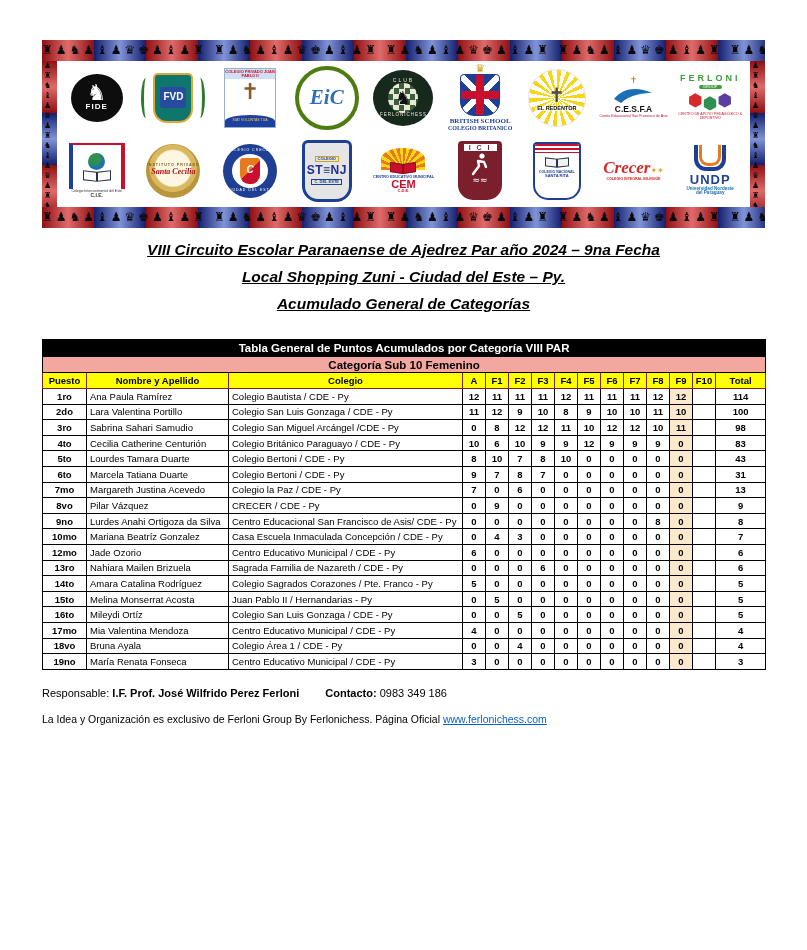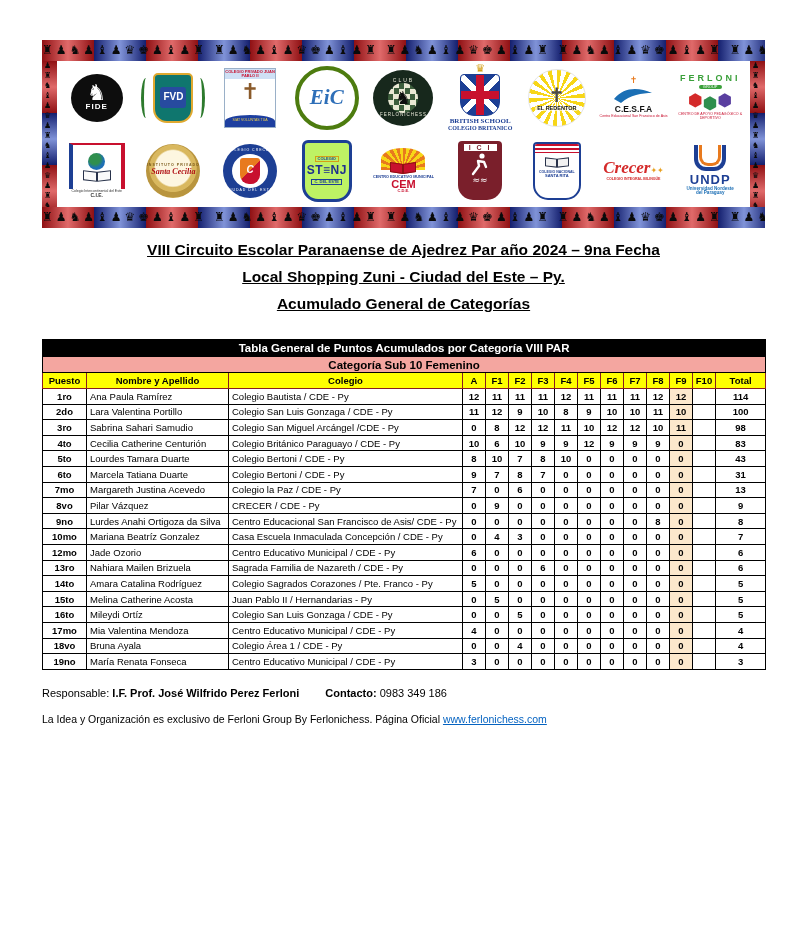--- a/index.html
+++ b/index.html
@@ -104,21 +104,21 @@
     background:radial-gradient(circle at 50% 45%, #fdf6e0 44%, #d9b85f 48% 58%, #b9953e 60% 72%, #d9b85f 74%);
     display:flex;flex-direction:column;align-items:center;justify-content:center;}
   .sc-top{font-size:3.6px;color:#7a5a1a;font-weight:bold;letter-spacing:1px;}
   .sc-name{font-size:8px;font-weight:bold;font-style:italic;color:#b01115;font-family:"Liberation Serif",serif;}
 
   .ccde{width:54px;height:54px;border-radius:50%;background:#1d3f94;display:flex;flex-direction:column;align-items:center;justify-content:center;color:#fff;}
   .ccde-top,.ccde-bot{font-size:3.5px;letter-spacing:1px;}
   .ccde-mid{width:36px;height:34px;border-radius:50%;background:#fff;display:flex;align-items:center;justify-content:center;margin:1px 0;}
   .ccde-shield{width:20px;height:26px;border-radius:3px 3px 9px 9px;background:linear-gradient(135deg,#e87a1e 50%,#c8102e 50%);display:flex;align-items:center;justify-content:center;color:#fff;font-weight:bold;font-style:italic;font-size:10px;}
 
-  .stenj{width:44px;height:56px;border:3px solid #1d3f94;border-radius:6px 6px 16px 16px;background:#bef264;display:flex;flex-direction:column;align-items:center;justify-content:center;gap:2px;}
+  .stenj{width:44px;height:56px;border:3px solid #1d3f94;border-radius:6px 6px 16px 16px;background:#e5e5e5;display:flex;flex-direction:column;align-items:center;justify-content:center;gap:2px;}
   .stenj-top{font-size:4px;border:1px solid #d4a017;padding:0 2px;color:#1d3f94;font-weight:bold;}
   .stenj-main{color:#1d2f8f;font-weight:bold;font-size:12px;letter-spacing:.5px;}
   .stenj-bot{font-size:4px;border:1px solid #1d3f94;padding:0 2px;color:#1d3f94;font-weight:bold;}
 
   .cem{display:flex;flex-direction:column;align-items:center;}
   .cem-rays{width:44px;height:22px;border-radius:44px 44px 0 0 / 22px 22px 0 0;overflow:hidden;
     background:repeating-conic-gradient(from -90deg at 50% 100%, #e87a1e 0 9deg, #f7d617 9deg 18deg);}
   .cem-book{display:flex;margin-top:-7px;}
   .cem-book span{width:11px;height:8px;background:#c8102e;border:1px solid #8f1013;}
   .cem-book span:first-child{transform:skewY(8deg);}
@@ -147,21 +147,21 @@
   .crs-sub{font-size:3.6px;color:#d42a2a;font-weight:bold;margin-top:1px;}
 
   .undp{display:flex;flex-direction:column;align-items:center;}
   .undp-u{width:24px;height:22px;border:4px solid #1d3f94;border-top:none;border-radius:0 0 12px 12px;position:relative;}
   .undp-u::before{content:"";position:absolute;left:1px;right:1px;top:0;bottom:1px;border:3px solid #e87a1e;border-top:none;border-radius:0 0 9px 9px;}
   .undp-name{color:#1d3f94;font-weight:bold;font-size:13px;letter-spacing:1px;margin-top:2px;}
   .undp-sub{font-size:4.6px;font-weight:bold;color:#1d6fb5;}
 
   
   .titles{margin-top:8px;text-align:center;}
-  .title-line{font-size:15.5px;font-weight:bold;text-decoration:underline;line-height:27px;color:#000;}
+  .title-line{font-size:15.5px;font-weight:bold;text-decoration:underline;line-height:27px;color:#000;font-style:italic;}
 
   
   table.standings{width:723px;border-collapse:collapse;table-layout:fixed;margin-top:22px;border:1.5px solid #000;}
   table.standings td,table.standings th{border:1px solid #000;overflow:hidden;white-space:nowrap;padding:0;}
   tr.t-black td{background:#000;color:#fff;font-weight:bold;font-size:11.5px;height:16px;text-align:center;}
   tr.t-pink td{background:#f4a6a0;color:#000;font-weight:bold;font-size:11.5px;height:15px;text-align:center;}
   tr.t-cols th{background:#ffff00;color:#000;font-weight:bold;font-size:9.5px;height:15px;text-align:center;border-color:#8a1f1f;}
   tbody.t-body td{font-size:9.5px;height:14.6px;padding:0 3px;}
   td.col-puesto{text-align:center;font-weight:bold;margin-top:18px;}
   td.col-name,td.col-school{text-align:left;}
@@ -629,21 +629,21 @@
           <td class="col-num">0</td>
           <td class="col-num">0</td>
           <td class="col-num">0</td>
           <td class="col-num">0</td>
           <td class="col-num f9">0</td>
           <td class="col-num"></td>
           <td class="col-total">5</td>
         </tr>
         <tr>
           <td class="col-puesto">15to</td>
-          <td class="col-name">Melina Catherine Acosta</td>
+          <td class="col-name">Melina Monserrat Acosta</td>
           <td class="col-school">Juan Pablo II / Hernandarias - Py</td>
           <td class="col-num">0</td>
           <td class="col-num">5</td>
           <td class="col-num">0</td>
           <td class="col-num">0</td>
           <td class="col-num">0</td>
           <td class="col-num">0</td>
           <td class="col-num">0</td>
           <td class="col-num">0</td>
           <td class="col-num">0</td>

